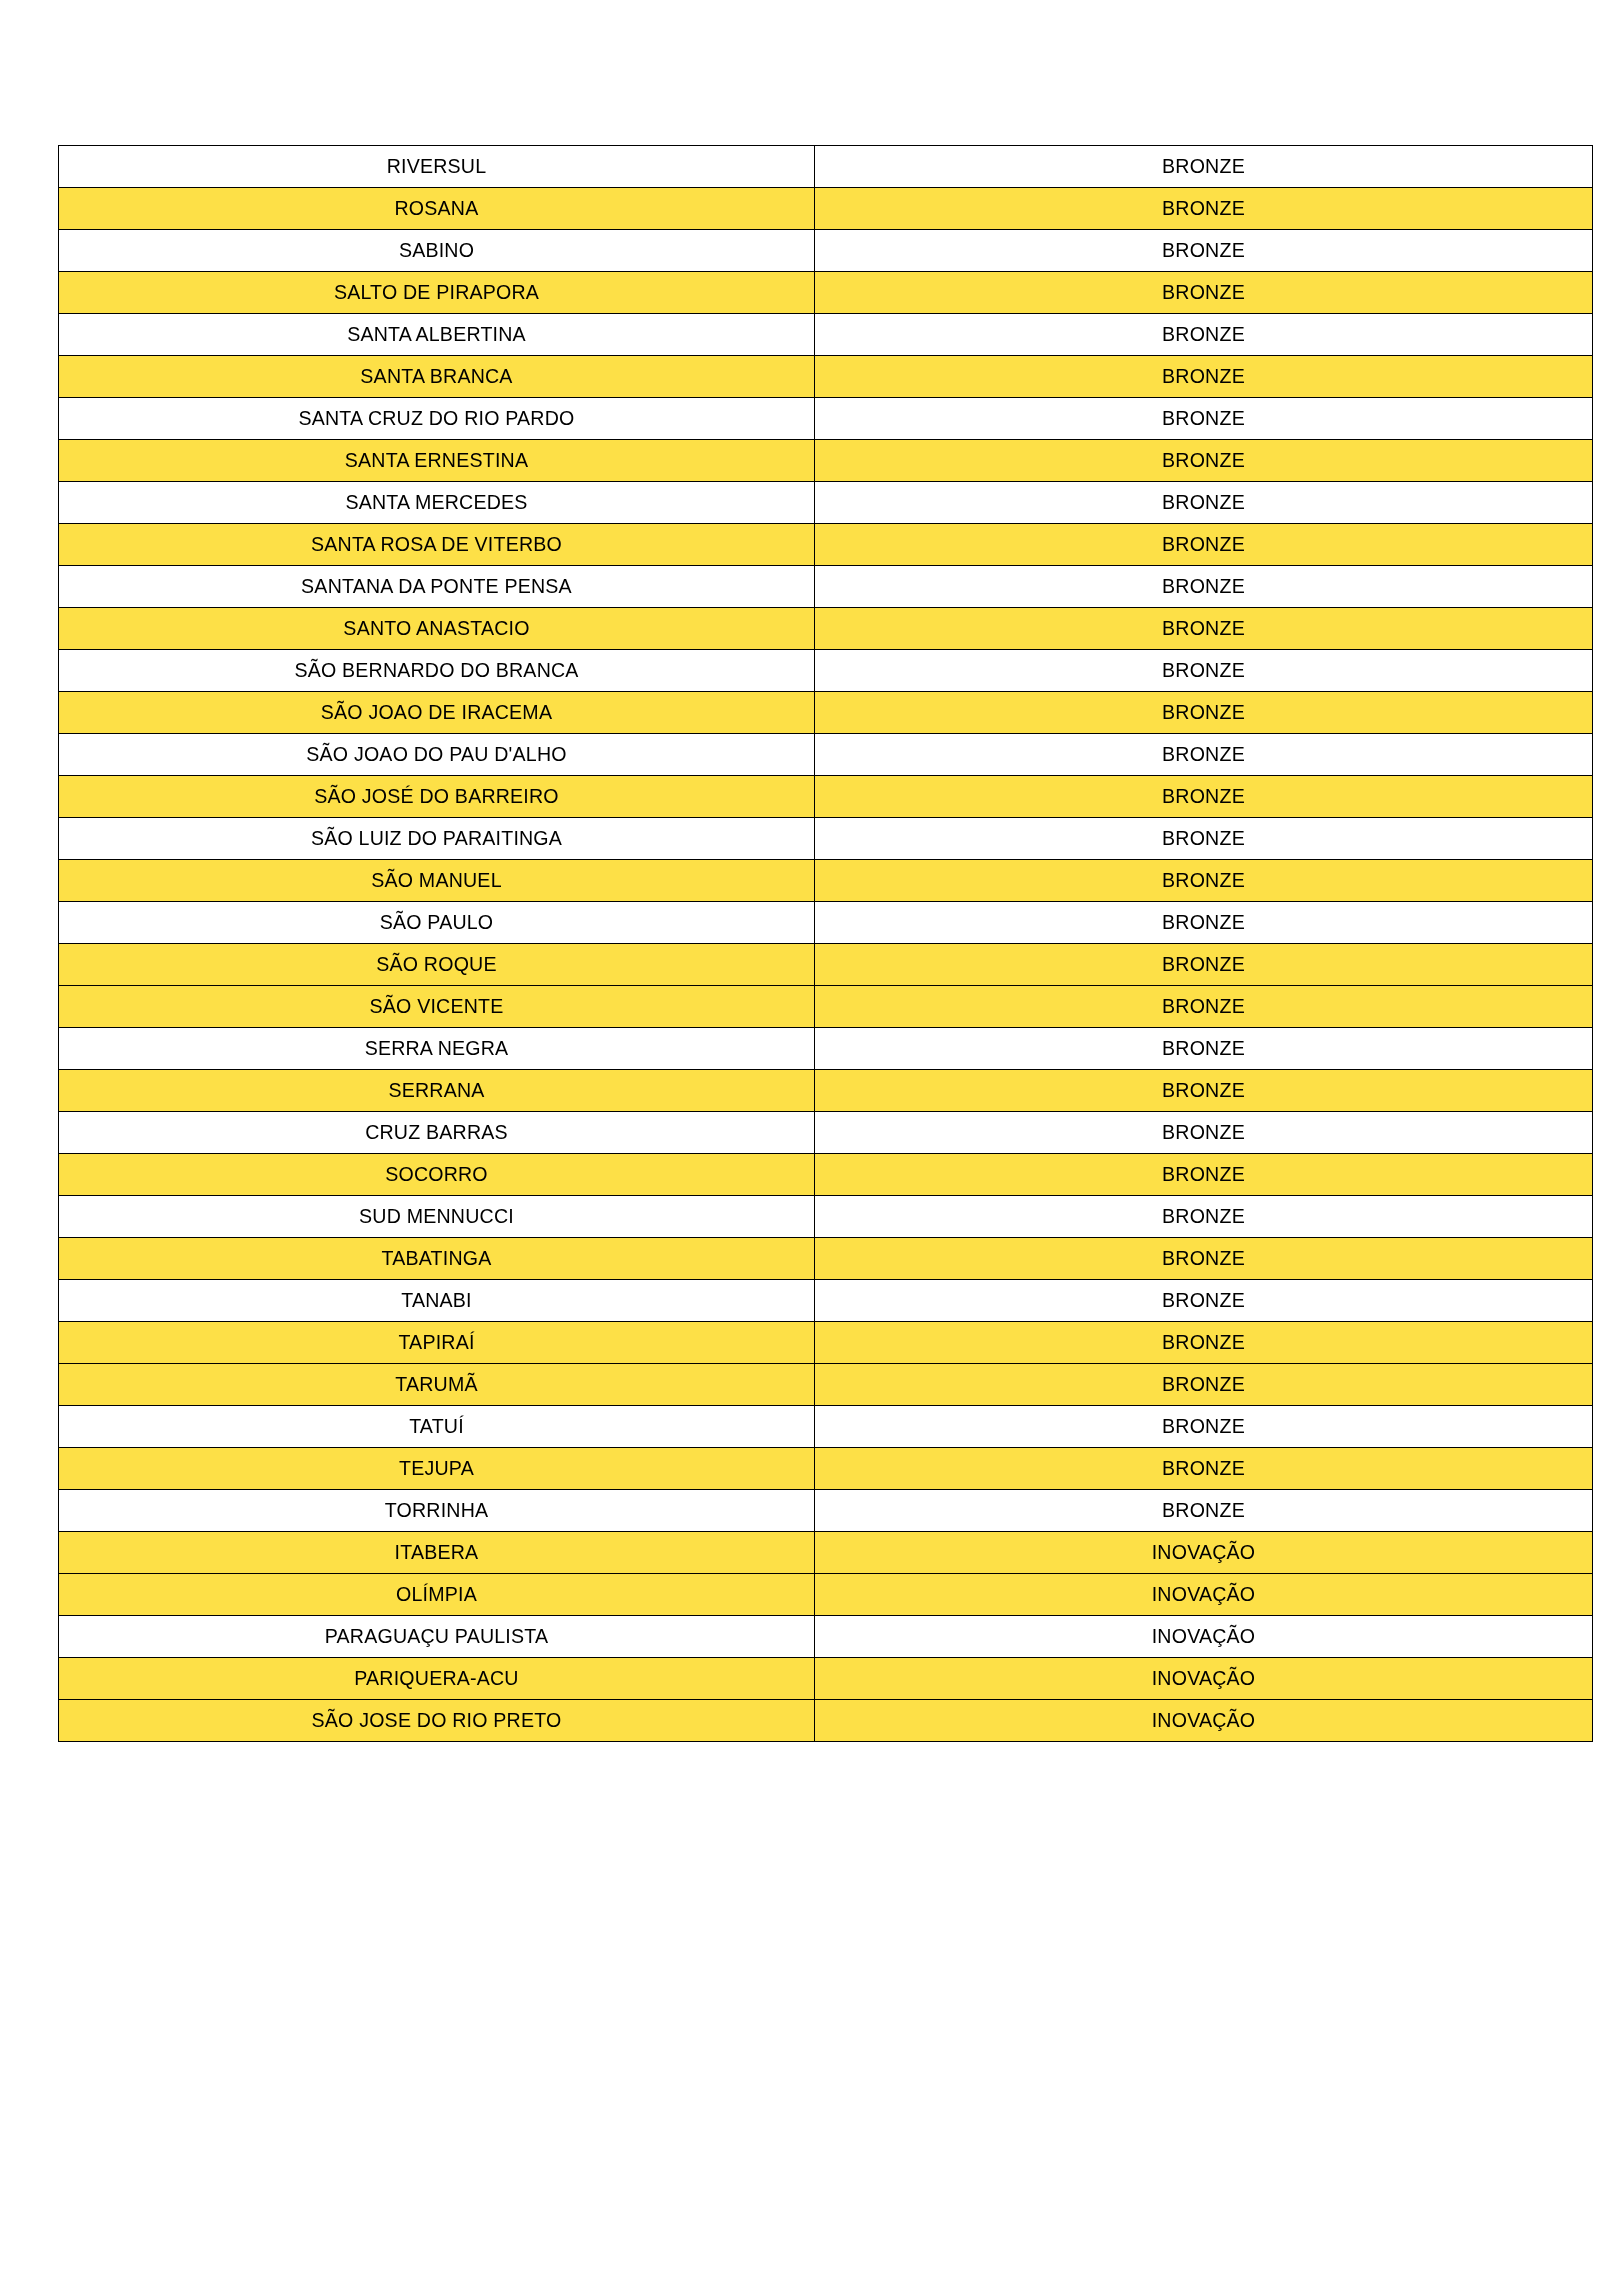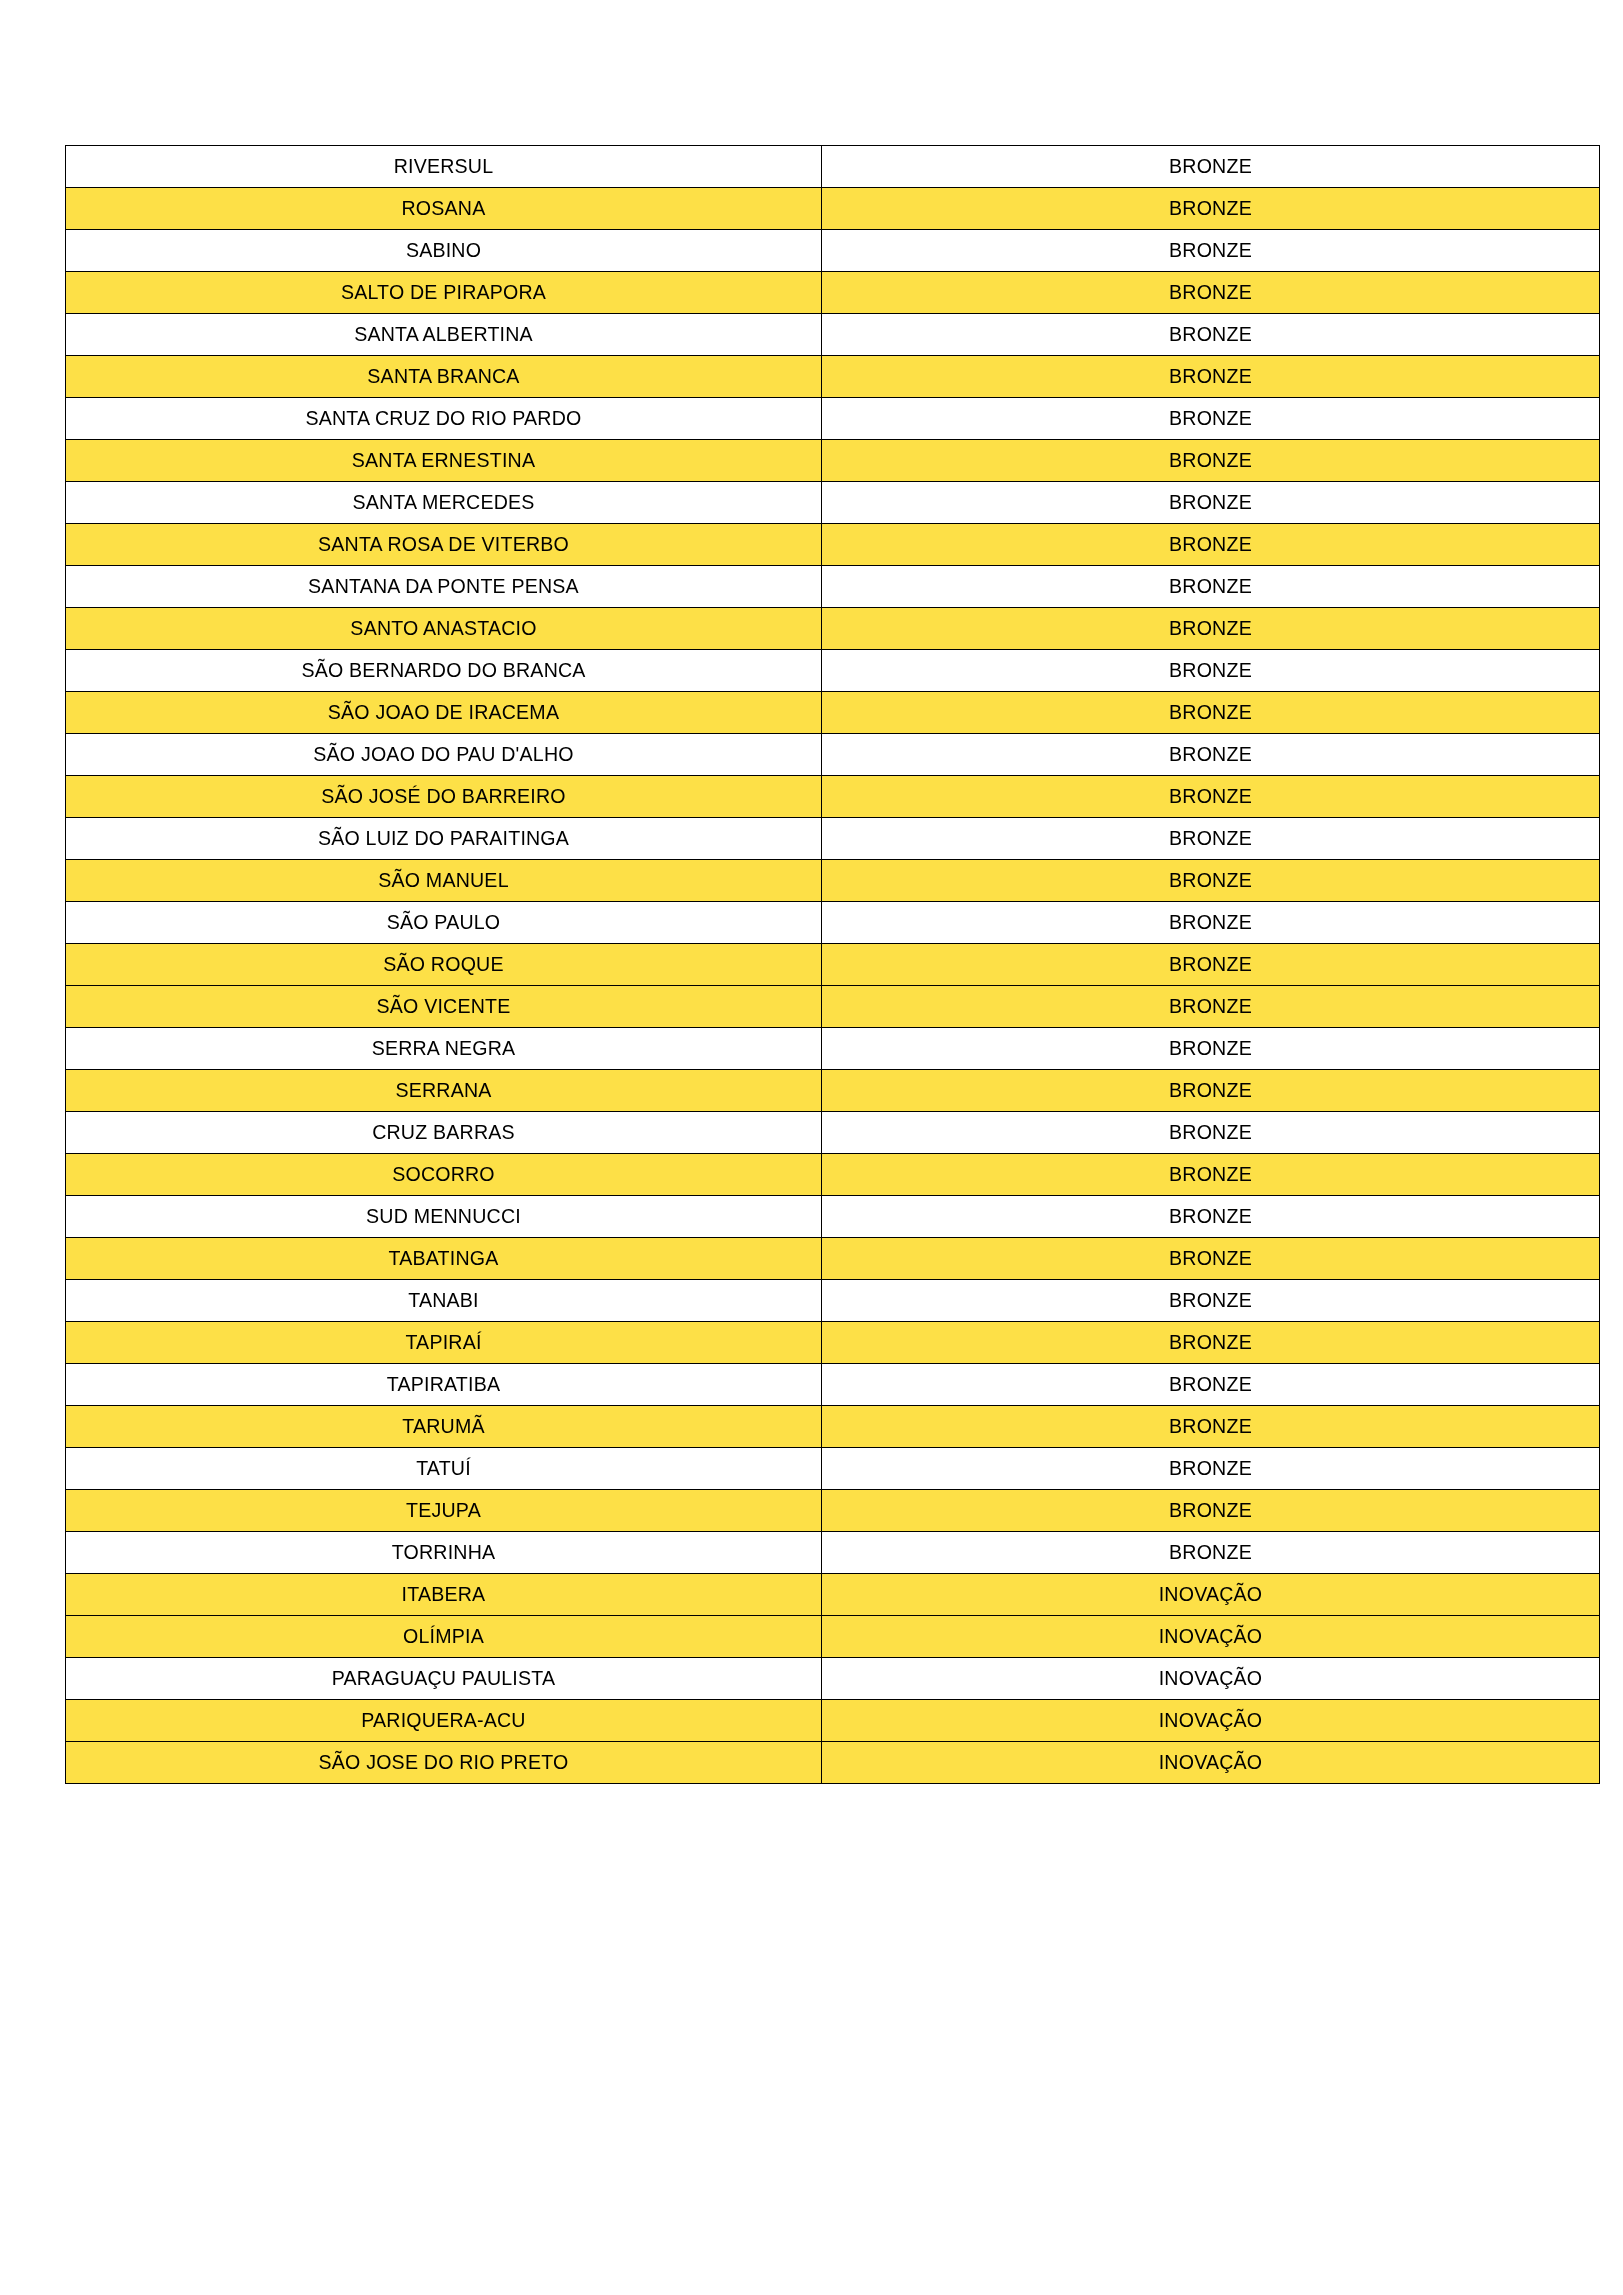--- a/index.html
+++ b/index.html
@@ -10,21 +10,21 @@
   body {
     width: 1623px;
     height: 2295px;
     font-family: "Liberation Sans", sans-serif;
     color: #000000;
     position: relative;
   }
   .page {
     position: absolute;
     top: 0;
-    left: 7px;
+    left: 0;
     width: 1301px;
     height: 2295px;
     background: #ffffff;
   }
   .table-wrap {
     position: absolute;
     left: 58px;
     top: 145px;
     width: 1508px;
   }
@@ -174,24 +174,20 @@
             <td class="col-award">BRONZE</td>
           </tr>
           <tr class="plain">
             <td class="col-city">TANABI</td>
             <td class="col-award">BRONZE</td>
           </tr>
           <tr class="shaded">
             <td class="col-city">TAPIRAÍ</td>
             <td class="col-award">BRONZE</td>
           </tr>
-          <tr class="plain">
-            <td class="col-city">TAPIRATIBA</td>
-            <td class="col-award">BRONZE</td>
-          </tr>
           <tr class="shaded">
             <td class="col-city">TARUMÃ</td>
             <td class="col-award">BRONZE</td>
           </tr>
           <tr class="plain">
             <td class="col-city">TATUÍ</td>
             <td class="col-award">BRONZE</td>
           </tr>
           <tr class="shaded">
             <td class="col-city">TEJUPA</td>

